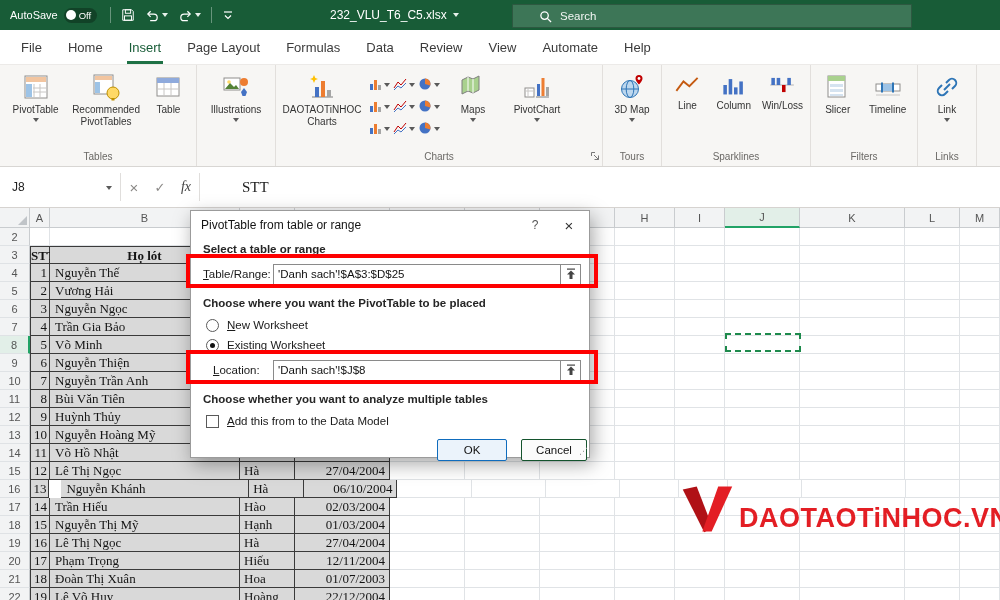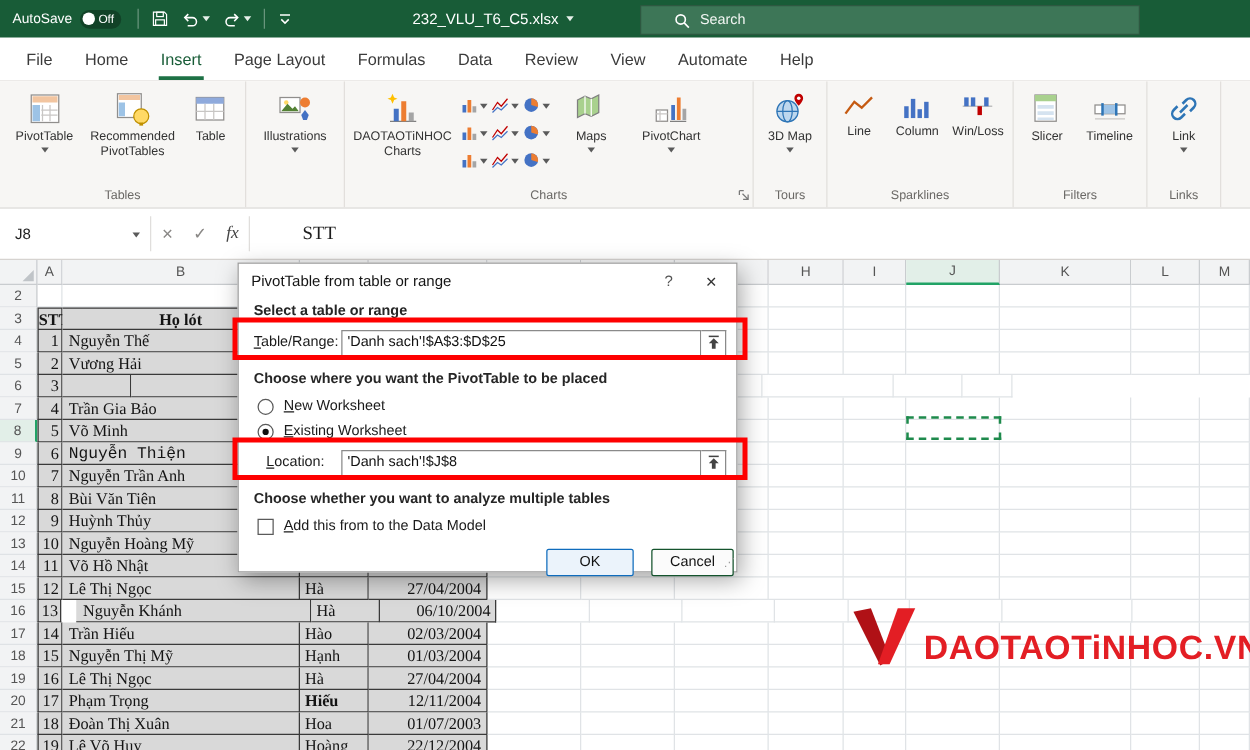--- a/index.html
+++ b/index.html
@@ -538,20 +538,21 @@
         <div class="scell cH" style="width: 60px;"></div>
         <div class="scell cI" style="width: 50px;"></div>
         <div class="scell cJ" style="width: 75px;"></div>
         <div class="scell cK" style="width: 105px;"></div>
         <div class="scell cL" style="width: 55px;"></div>
         <div class="scell cM" style="width: 40px;"></div>
       </div>
       <div class="srow">
         <div class="gut">6</div>
         <div class="scell cA tc tc-left" style="width: 20px;">3</div>
+        <div class="scell cB tc" style="width: 190px;">Nguyễn Ngọc</div>
         <div class="scell cC tc" style="width: 55px;"></div>
         <div class="scell cD tc" style="width: 95px;"></div>
         <div class="scell cE" style="width: 75px;"></div>
         <div class="scell cF" style="width: 75px;"></div>
         <div class="scell cG" style="width: 75px;"></div>
         <div class="scell cH" style="width: 60px;"></div>
         <div class="scell cI" style="width: 50px;"></div>
         <div class="scell cJ" style="width: 75px;"></div>
         <div class="scell cK" style="width: 105px;"></div>
         <div class="scell cL" style="width: 55px;"></div>
@@ -585,21 +586,21 @@
         <div class="scell cH" style="width: 60px;"></div>
         <div class="scell cI" style="width: 50px;"></div>
         <div class="scell cJ" style="width: 75px;"></div>
         <div class="scell cK" style="width: 105px;"></div>
         <div class="scell cL" style="width: 55px;"></div>
         <div class="scell cM" style="width: 40px;"></div>
       </div>
       <div class="srow">
         <div class="gut">9</div>
         <div class="scell cA tc tc-left" style="width: 20px;">6</div>
-        <div class="scell cB tc" style="width: 190px; font-family: Liberation Mono, monospace;">Nguyễn Thiện</div>
+        <div class="scell cB tc" style="width: 190px;">Nguyễn Thiện</div>
         <div class="scell cC tc" style="width: 55px;"></div>
         <div class="scell cD tc" style="width: 95px;"></div>
         <div class="scell cE" style="width: 75px;"></div>
         <div class="scell cF" style="width: 75px;"></div>
         <div class="scell cG" style="width: 75px;"></div>
         <div class="scell cH" style="width: 60px;"></div>
         <div class="scell cI" style="width: 50px;"></div>
         <div class="scell cJ" style="width: 75px;"></div>
         <div class="scell cK" style="width: 105px;"></div>
         <div class="scell cL" style="width: 55px;"></div>
@@ -762,21 +763,21 @@
         <div class="scell cI" style="width: 50px;"></div>
         <div class="scell cJ" style="width: 75px;"></div>
         <div class="scell cK" style="width: 105px;"></div>
         <div class="scell cL" style="width: 55px;"></div>
         <div class="scell cM" style="width: 40px;"></div>
       </div>
       <div class="srow">
         <div class="gut">20</div>
         <div class="scell cA tc tc-left" style="width: 20px;">17</div>
         <div class="scell cB tc" style="width: 190px;">Phạm Trọng</div>
-        <div class="scell cC tc" style="width: 55px; font-weight: bold;">Hiếu</div>
+        <div class="scell cC tc" style="width: 55px;">Hiếu</div>
         <div class="scell cD tc" style="width: 95px;">12/11/2004</div>
         <div class="scell cE" style="width: 75px;"></div>
         <div class="scell cF" style="width: 75px;"></div>
         <div class="scell cG" style="width: 75px;"></div>
         <div class="scell cH" style="width: 60px;"></div>
         <div class="scell cI" style="width: 50px;"></div>
         <div class="scell cJ" style="width: 75px;"></div>
         <div class="scell cK" style="width: 105px;"></div>
         <div class="scell cL" style="width: 55px;"></div>
         <div class="scell cM" style="width: 40px;"></div>

